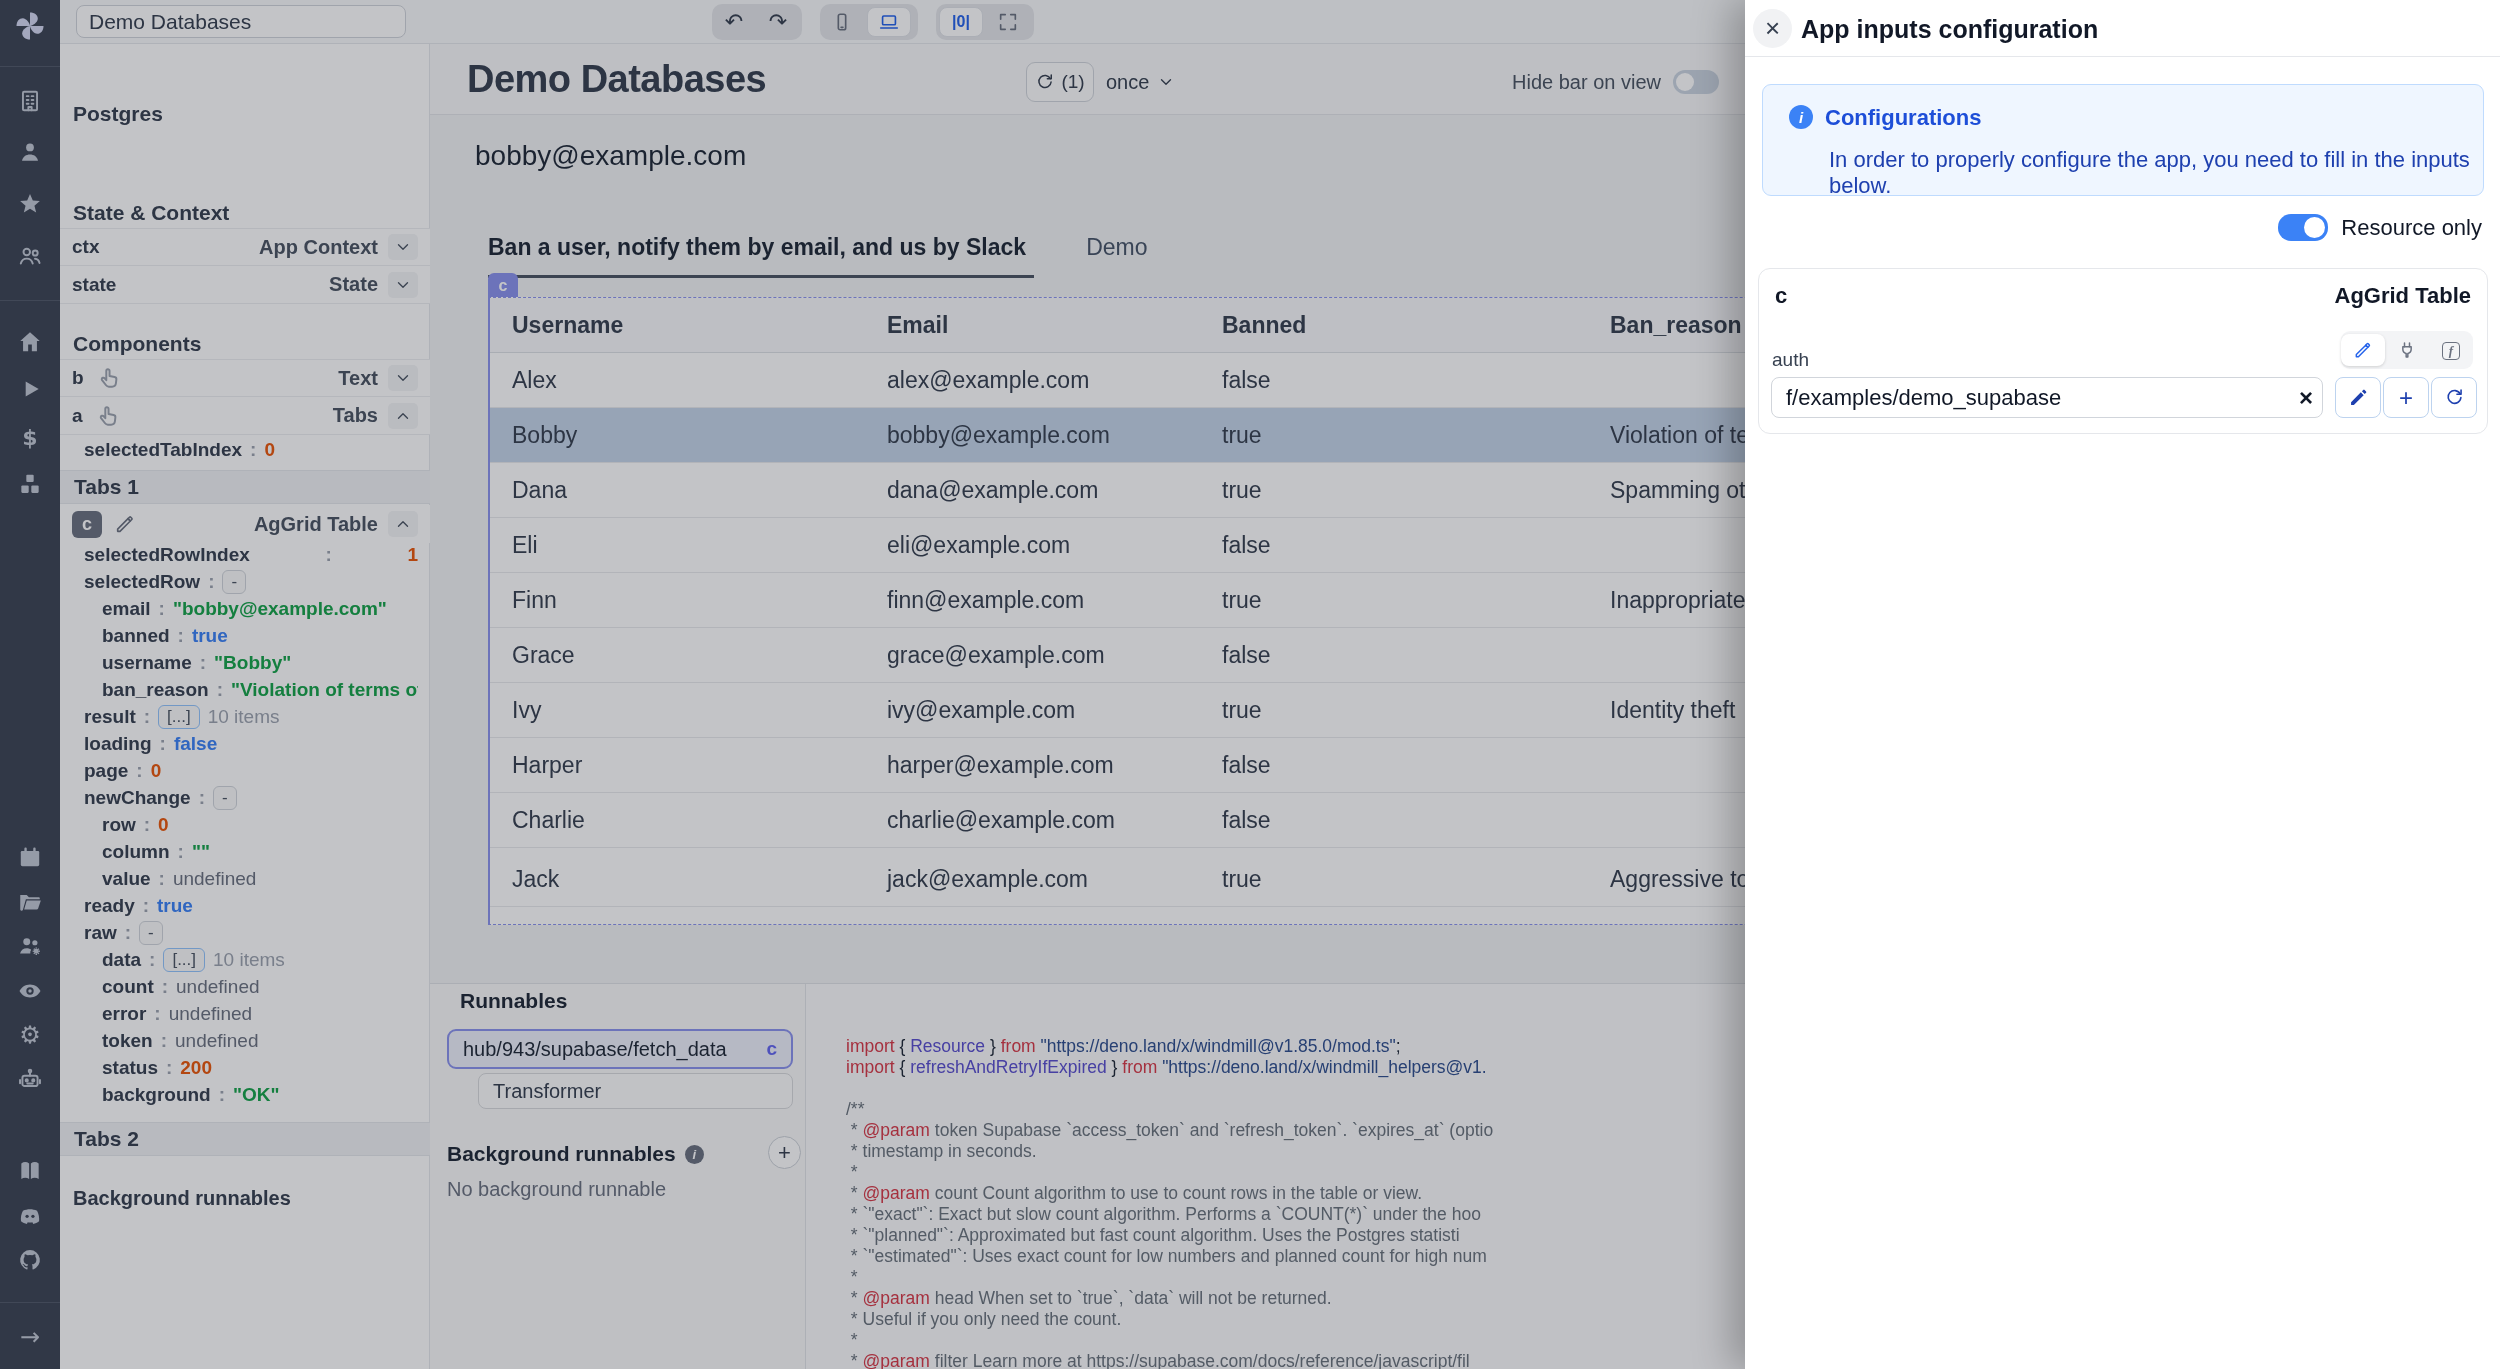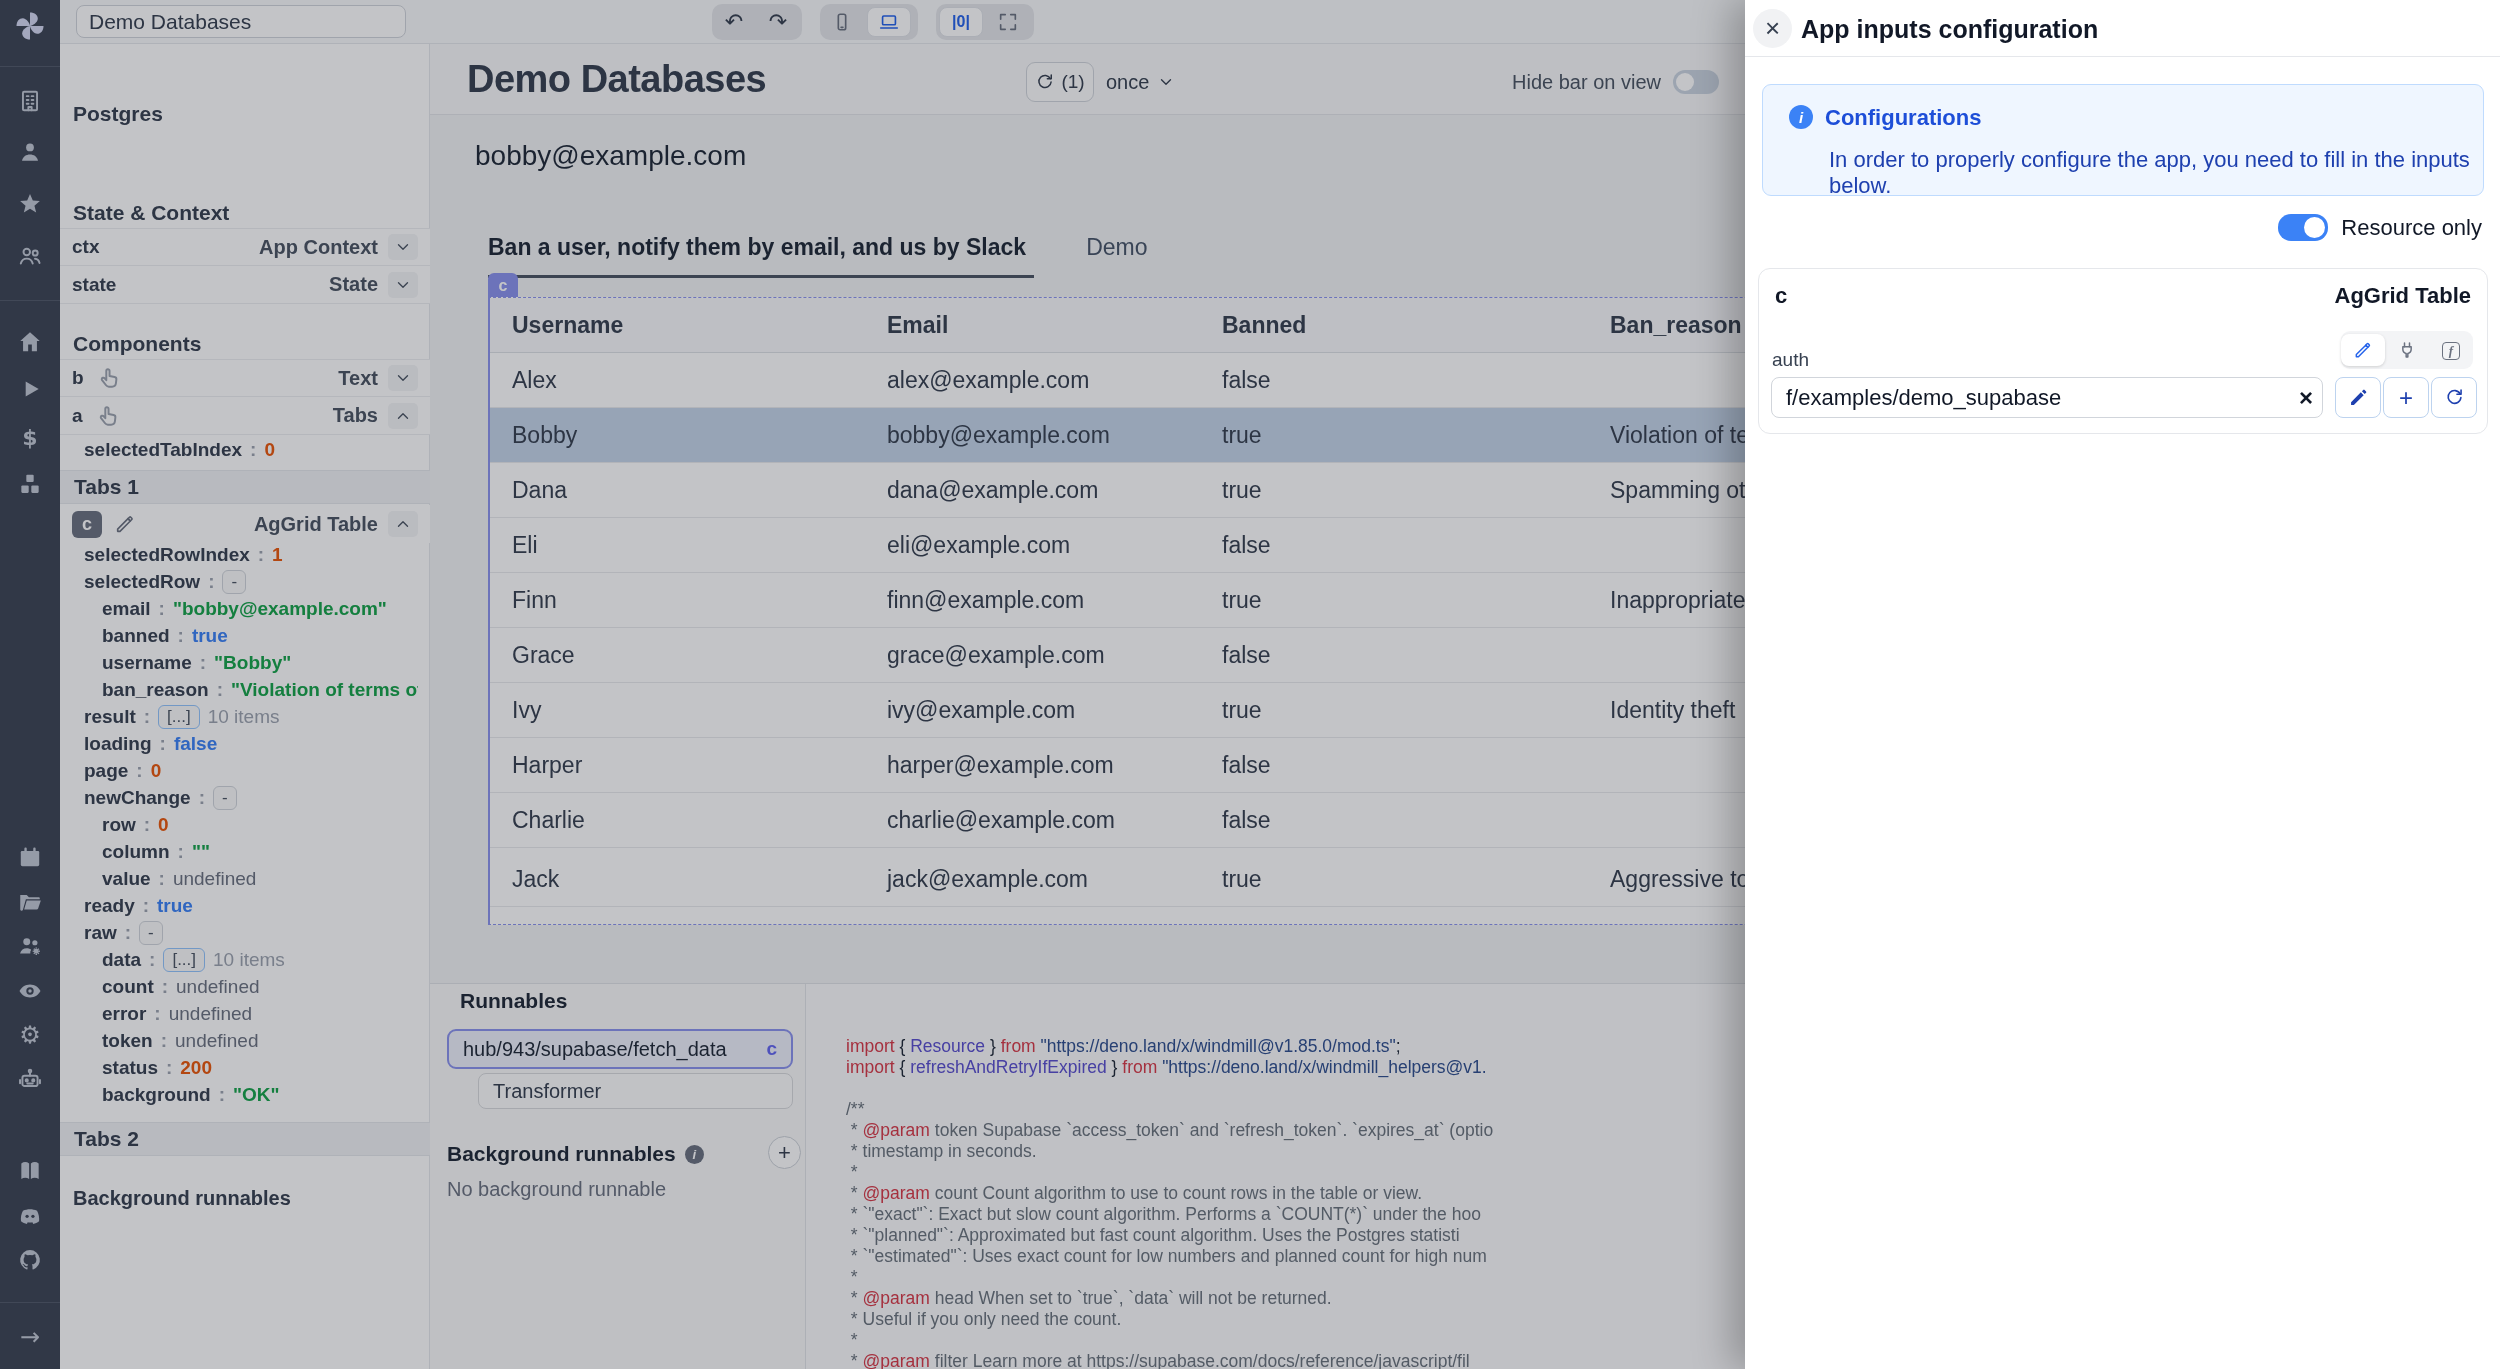--- a/index.html
+++ b/index.html
@@ -363,21 +363,21 @@
         </span>
       <span class="out-type">AgGrid Table</span>
       <span class="chev">
           <svg viewBox="0 0 24 24" fill="none" stroke="currentColor" stroke-width="1.8" stroke-linecap="round" stroke-linejoin="round">
             <path d="M6 15l6-6 6 6"></path>
           </svg>
         </span>
     </div>
 
     <div class="tree" id="output-tree">
-        <div class="tree-row" style="padding-left: 12px;">
+        <div class="tree-row" style="padding-left: 12px; justify-content: space-between;">
           <span class="tk">selectedRowIndex</span>
           <span class="tc">:</span>
           <span class="tv-number">1</span>
         </div>
         <div class="tree-row" style="padding-left: 12px;">
           <span class="tk">selectedRow</span>
           <span class="tc">:</span>
           <span class="tv-chip">-</span>
         </div>
         <div class="tree-row" style="padding-left: 30px;">

